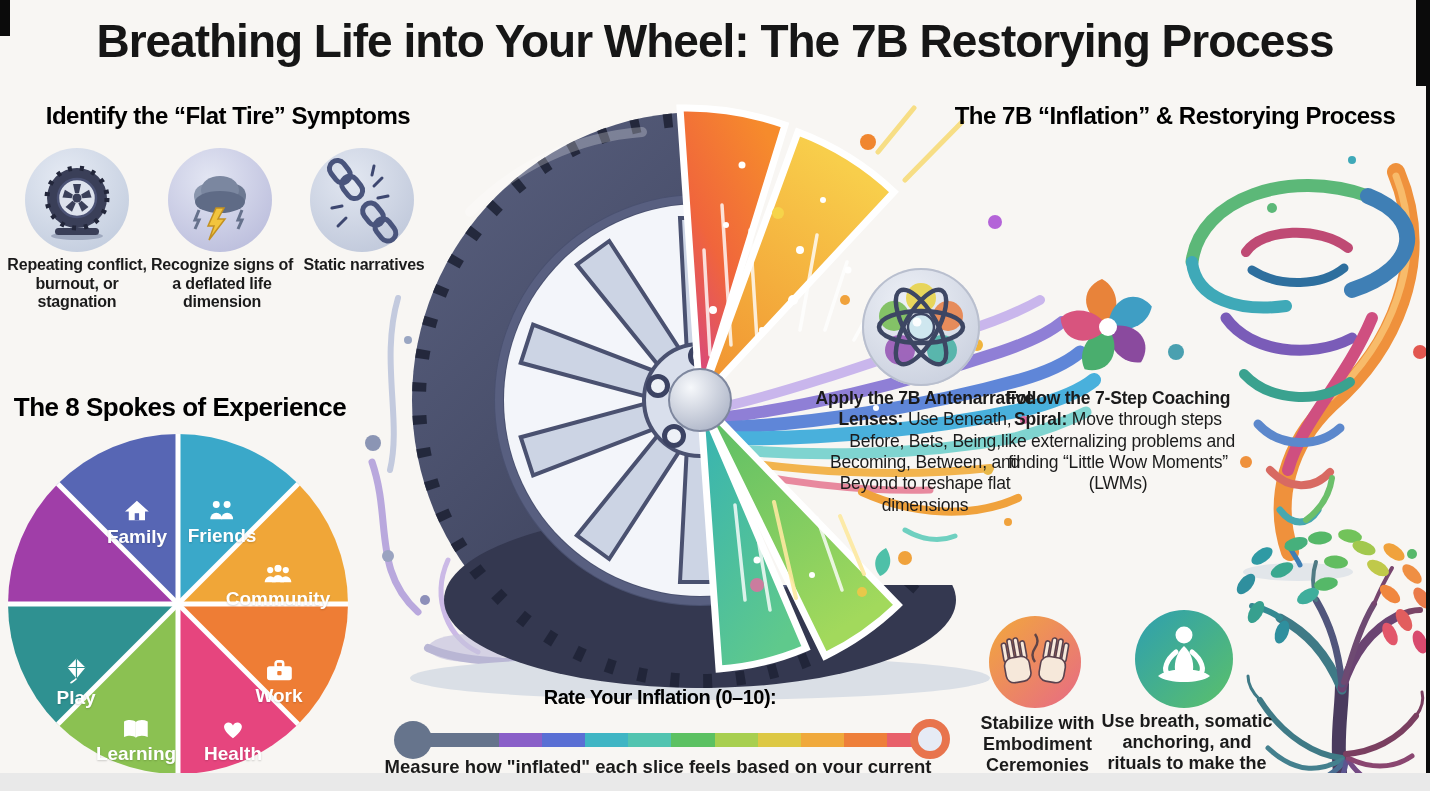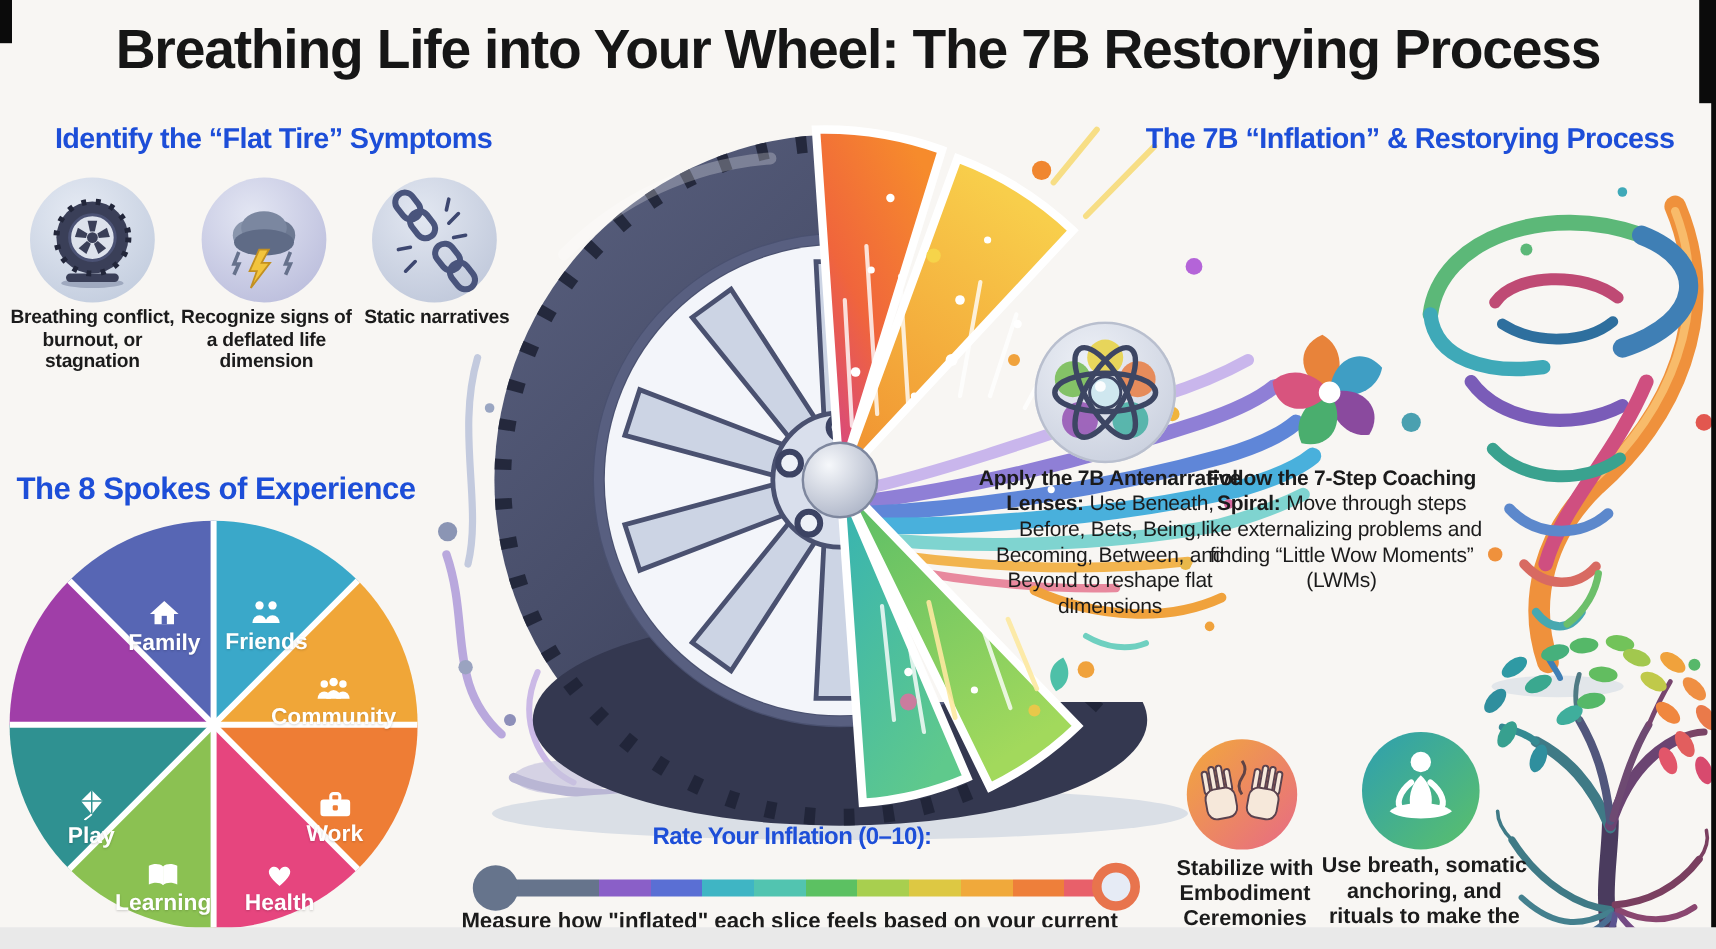--- a/index.html
+++ b/index.html
@@ -2,21 +2,21 @@
 <html><head>
 <meta charset="utf-8">
 <style>
   html,body{margin:0;padding:0;background:#e9e9e9;}
   .canvas{position:relative;width:1430px;height:773px;background:#f8f6f3;overflow:hidden;
           font-family:"Liberation Sans","DejaVu Sans",sans-serif;color:#1b1b1b;}
   .abs{position:absolute;}
   svg{display:block;}
   
   .title{left:0;top:14px;width:1430px;text-align:center;font-size:46px;font-weight:bold;letter-spacing:-1px;color:#161616;}
-  .h2{font-weight:bold;text-align:center;color:#1d4ed8;}
+  .h2{font-weight:bold;text-align:center;color:#000000;}
   .sym-heading{left:18px;top:102px;width:420px;font-size:24px;letter-spacing:-.5px;}
   .spokes-heading{left:0px;top:392px;width:360px;font-size:26px;letter-spacing:-.5px;}
   .proc-heading{left:938px;top:102px;width:474px;font-size:24px;letter-spacing:-.5px;}
   .rate-heading{left:400px;top:686px;width:520px;font-size:20px;letter-spacing:-.5px;}
   .cap{position:absolute;text-align:center;font-weight:bold;line-height:1.16;}
   .sym-cap{font-size:16px;letter-spacing:-.2px;}
   #symcap0{left:2px;top:256px;width:150px;}
   #symcap1{left:146px;top:256px;width:152px;}
   #symcap2{left:290px;top:256px;width:148px;text-align:center;}
   .step-blk{position:absolute;text-align:center;font-size:17.5px;line-height:1.22;letter-spacing:-.2px;}
@@ -331,21 +331,21 @@
       </g>
       <g stroke="#3d4770" stroke-width="3" stroke-linecap="round">
         <line x1="64" y1="38" x2="72" y2="30"></line>
         <line x1="68" y1="50" x2="78" y2="48"></line>
         <line x1="62" y1="27" x2="64" y2="18"></line>
         <line x1="36" y1="70" x2="28" y2="78"></line>
         <line x1="32" y1="58" x2="22" y2="60"></line>
       </g>
     </svg>
   </div>
-  <div class="cap sym-cap" id="symcap0">Breathing conflict, burnout, or stagnation</div>
+  <div class="cap sym-cap" id="symcap0">Repeating conflict, burnout, or stagnation</div>
   <div class="cap sym-cap" id="symcap1">Recognize signs of a deflated life dimension</div>
   <div class="cap sym-cap" id="symcap2">Static narratives</div>
 
   <div class="abs pie-wrap">
     <div class="pie" style="background: conic-gradient(rgb(58, 168, 201) 0deg, rgb(58, 168, 201) 45deg, rgb(240, 166, 56) 45deg, rgb(240, 166, 56) 90deg, rgb(238, 125, 53) 90deg, rgb(238, 125, 53) 135deg, rgb(230, 69, 126) 135deg, rgb(230, 69, 126) 180deg, rgb(139, 193, 82) 180deg, rgb(139, 193, 82) 225deg, rgb(47, 145, 145) 225deg, rgb(47, 145, 145) 270deg, rgb(160, 62, 168) 270deg, rgb(160, 62, 168) 315deg, rgb(87, 102, 180) 315deg, rgb(87, 102, 180) 360deg);"></div>
     <svg class="pie-lines" width="340" height="340" viewBox="0 0 340 340">
       <g stroke="#ffffff" stroke-width="5">
         <line x1="170" y1="0" x2="170" y2="340"></line>
         <line x1="0" y1="170" x2="340" y2="170"></line>
         <line x1="49.8" y1="49.8" x2="290.2" y2="290.2"></line>

